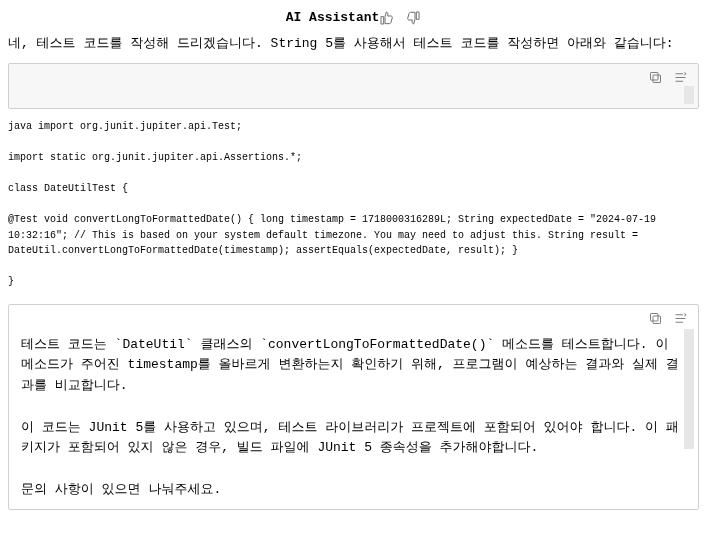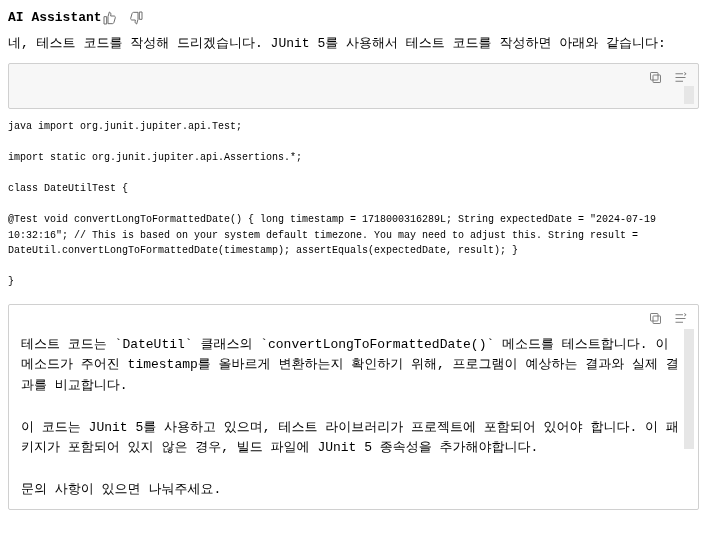--- a/index.html
+++ b/index.html
@@ -7,21 +7,21 @@
     font-family: "Segoe UI", "Malgun Gothic", Arial, sans-serif;
     background: #ffffff;
     color: #000000;
     font-size: 13px;
     line-height: 1.5;
     padding: 8px;
     width: 707px;
   }
   .header-row {
     display: flex;
-    justify-content: flex-start;
+    justify-content: center;
     align-items: center;
     margin-bottom: 6px;
   }
   .assistant-title {
     font-family: "Consolas", "Courier New", monospace;
     font-weight: bold;
     font-size: 13px;
   }
   .header-icons {
     display: flex;
@@ -99,21 +99,21 @@
         </svg>
     </span>
     <span class="icon-btn">
       <svg viewBox="0 0 24 24">
           <path d="M17 14V3h4v11h-4zm-4 7l-1-.5c-1-.5-1.5-1.5-1.3-2.8L11 15H6c-1.5 0-2.3-1.3-1.9-2.7l2-7C6.4 4.3 7.3 3.5 8.4 3.5H15V14l-2 7z"></path>
         </svg>
     </span>
   </div>
 </div>
 
-<div class="intro-text">네, 테스트 코드를 작성해 드리겠습니다. JUnit 5를 사용해서 테스트 코드를 작성하면 아래와 같습니다:</div>
+<div class="intro-text">네, 테스트 코드를 작성해 드리겠습니다. String 5를 사용해서 테스트 코드를 작성하면 아래와 같습니다:</div>
 
 <div class="code-block-frame top">
   <div class="code-toolbar">
     <span class="icon-btn">
       <svg viewBox="0 0 24 24">
           <rect x="8" y="8" width="12" height="12" rx="1"></rect>
           <rect x="4" y="4" width="12" height="12" rx="1"></rect>
         </svg>
     </span>
     <span class="icon-btn">

